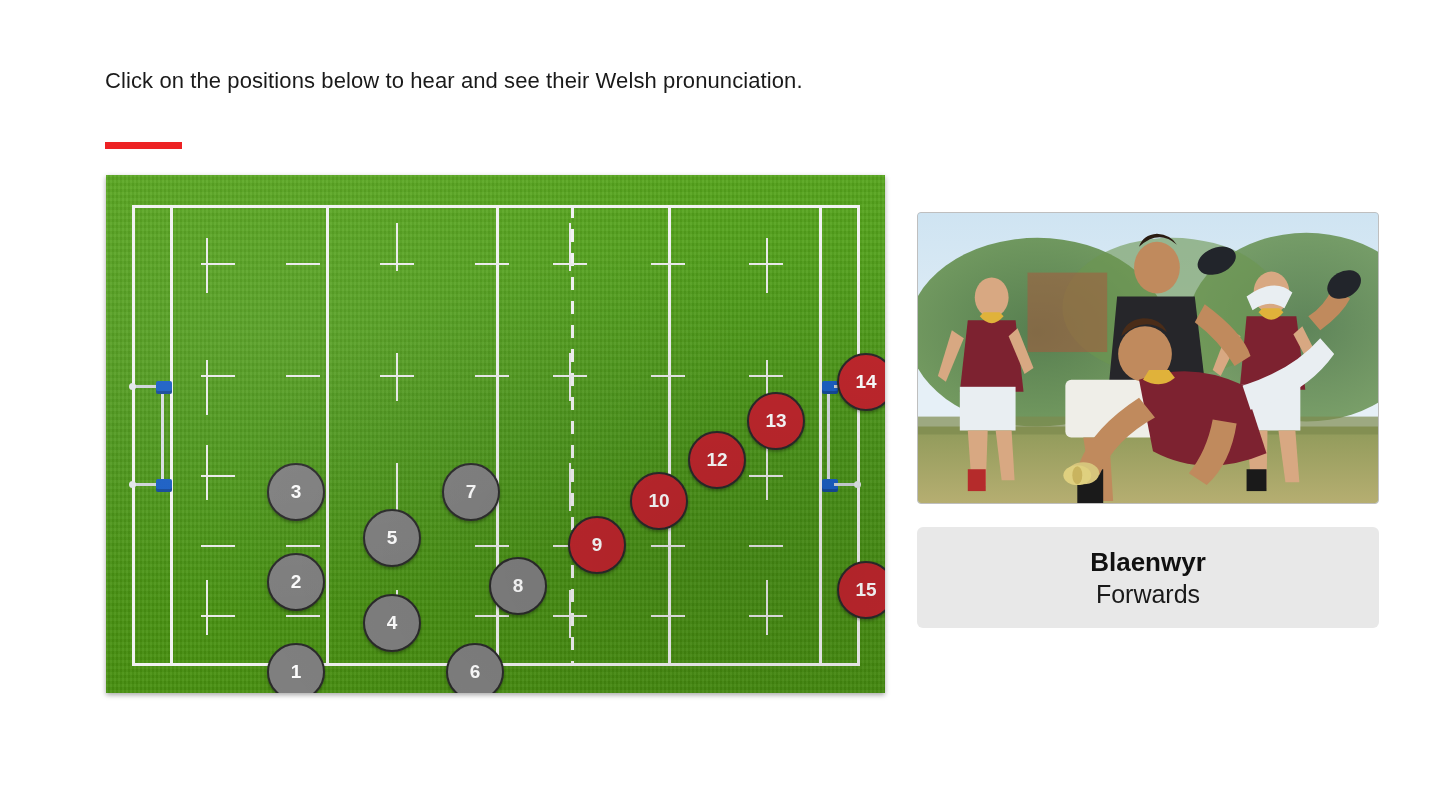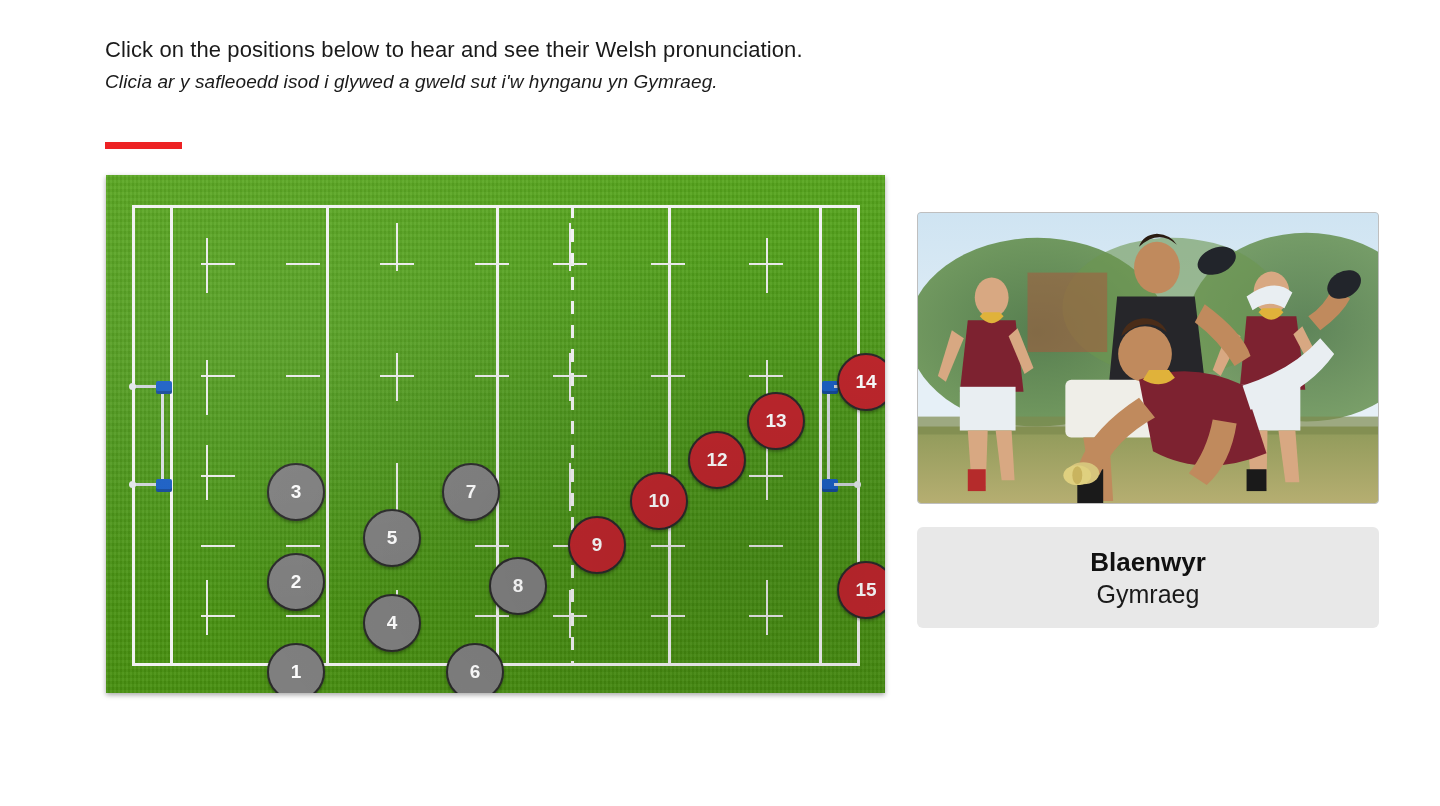--- a/index.html
+++ b/index.html
@@ -6,21 +6,21 @@
   html, body {
     width: 1440px; height: 806px;
     background: #ffffff;
     font-family: "Liberation Sans", sans-serif;
     overflow: hidden;
   }
 
   #stage { position: relative; width: 1440px; height: 806px; background: #fff; }
 
   
-  .header { position: absolute; left: 105px; top: 35px; width: 900px; }
+  .header { position: absolute; left: 105px; top: 66px; width: 900px; }
   .header-line1 {
     font-size: 22px; color: #1a1a1a; line-height: 30px; letter-spacing: .1px;
   }
   .header-line2 {
     font-size: 19px; color: #1a1a1a; font-style: italic;
     line-height: 28px; margin-top: 3px; letter-spacing: .1px;
   }
   .accent-bar {
     position: absolute; left: 105px; top: 142px;
     width: 77px; height: 7px; background: #ed2224;
@@ -117,21 +117,20 @@
     font-weight:bold; font-size:20px; color:#ffffff; letter-spacing:.4px;
   }
 </style>
 </head>
 <body>
 
 <div id="stage">
 
   <div class="header">
     <div class="header-line1">Click on the positions below to hear and see their Welsh pronunciation.</div>
-    <div class="header-line2">Clicia ar y safleoedd isod i glywed a gweld sut i'w hynganu yn Gymraeg.</div>
   </div>
   <div class="accent-bar"></div>
 
   <div class="pitch-wrap">
     <div class="pitch">
 
       <div class="ln h" style="left:26px; top:30px; width:728px;"></div>
       <div class="ln h" style="left:26px; top:488px; width:728px;"></div>
       <div class="ln v" style="left:26px; top:30px; height:461px;"></div>
       <div class="ln v" style="left:751px; top:30px; height:461px;"></div>
@@ -333,17 +332,17 @@
         <path d="M320 212 q-6 40 -30 62 l-18 -12 q18 -22 24 -54z" fill="#c08a5d"></path>
         <ellipse cx="166" cy="262" rx="16" ry="11" fill="#d6c47c"></ellipse>
         <ellipse cx="160" cy="264" rx="14" ry="10" fill="#dfd07f"></ellipse>
         <ellipse cx="160" cy="264" rx="5" ry="9" fill="#c9b45f"></ellipse>
       </g>
     </svg>
   </div>
 
   <div class="infocard">
     <div class="welsh">Blaenwyr</div>
-    <div class="english">Gymraeg</div>
+    <div class="english">Forwards</div>
   </div>
 
 
 </div>
 
 </body></html>

